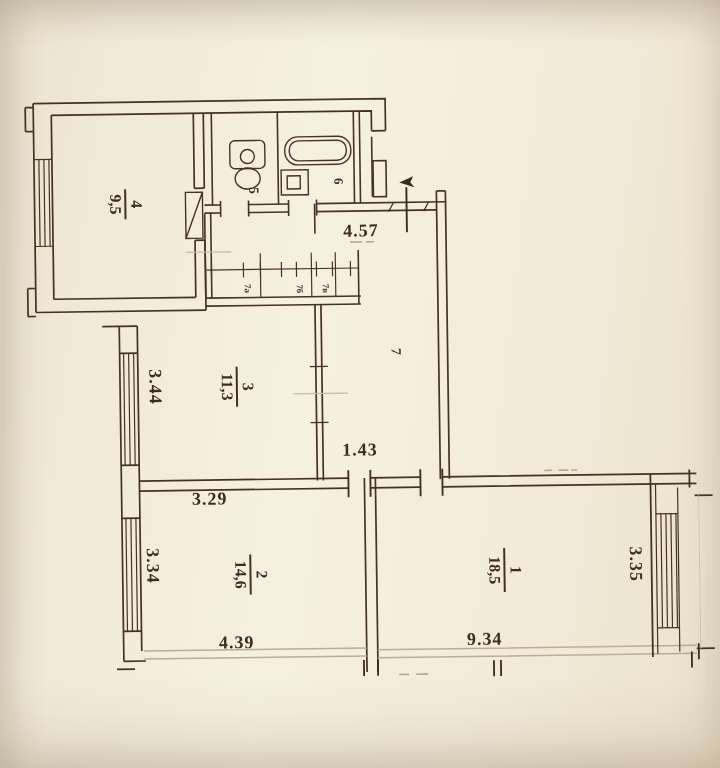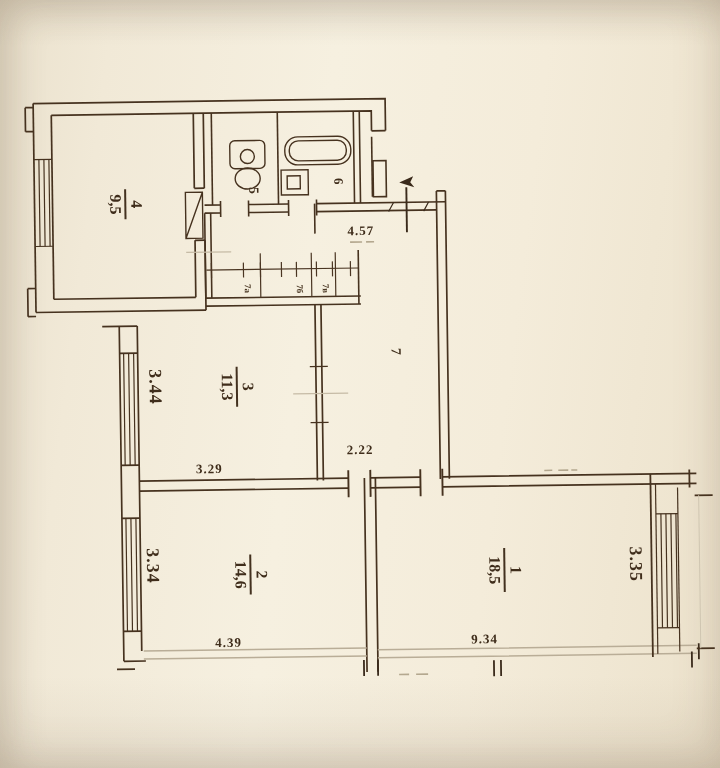--- a/index.html
+++ b/index.html
@@ -7,22 +7,22 @@
     position:relative;width:720px;height:768px;overflow:hidden;
     background:
       linear-gradient(180deg, rgba(120,100,75,0.10) 0%, rgba(120,100,75,0) 6%, rgba(120,100,75,0) 88%, rgba(120,100,75,0.10) 100%),
       linear-gradient(97deg,#eae1cd 0%,#f1e9d7 14%,#f6f0e0 42%,#f4ecda 68%,#ece2cc 100%);
     box-shadow: inset 14px 8px 34px rgba(95,75,50,0.16), inset -10px -14px 40px rgba(110,88,62,0.14);
     font-family:"Liberation Serif", serif;
   }
   .tilt{position:absolute;left:0;top:0;width:720px;height:768px;transform:rotate(-0.8deg);transform-origin:360px 380px;}
   svg{position:absolute;left:0;top:0;}
   .lbl{position:absolute;transform:translate(-50%,-50%);color:#3f2d1b;white-space:nowrap;}
-  .dim{font-weight:bold;font-size:13px;letter-spacing:1px;}
-  .dim.sm{font-size:13px;}
+  .dim{font-weight:bold;font-size:18px;letter-spacing:1px;}
+  .dim.sm{font-size:18px;margin-top:30px;}
   .vert{transform:translate(-50%,-50%) rotate(90deg);}
   .frac{display:flex;flex-direction:column;align-items:center;transform:translate(-50%,-50%) rotate(90deg);font-weight:bold;font-size:16px;line-height:1.05;}
   .frac .bar{height:2px;background:#43311f;margin:1px 0;}
   .frac.f30 .bar{width:30px;} .frac.f40 .bar{width:40px;} .frac.f44 .bar{width:44px;}
   .roomnum{font-weight:bold;font-size:14px;transform:translate(-50%,-50%) rotate(90deg);}
   .closet{font-weight:bold;font-size:9px;transform:translate(-50%,-50%) rotate(90deg);color:#4a3723;}
 </style>
 </head>
 <body>
 
@@ -184,22 +184,22 @@
     <div class="lbl roomnum" style="left:256px;top:189px">5</div>
     <div class="lbl roomnum" style="left:341px;top:181px;font-size:13px">6</div>
     <div class="lbl roomnum" style="left:396px;top:352px">7</div>
 
     <div class="lbl closet" style="left:249px;top:287px">7а</div>
     <div class="lbl closet" style="left:301px;top:288px">7б</div>
     <div class="lbl closet" style="left:327px;top:288px">7в</div>
 
     <div class="lbl dim" style="left:363px;top:231px">4.57</div>
     <div class="lbl dim sm" style="left:208px;top:467px">3.29</div>
-    <div class="lbl dim" style="left:359px;top:450px">2.22</div>
-    <div class="lbl dim" style="left:225px;top:641px">4.39</div>
+    <div class="lbl dim" style="left:359px;top:450px">1.43</div>
+    <div class="lbl dim" style="left:233px;top:641px">4.39</div>
     <div class="lbl dim" style="left:481px;top:641px">9.34</div>
 
     <div class="lbl dim vert" style="left:155px;top:384px;font-size:18px">3.44</div>
     <div class="lbl dim vert" style="left:150px;top:563px;font-size:18px">3.34</div>
     <div class="lbl dim vert" style="left:633px;top:568px;font-size:18px">3.35</div>
 
   </div>
 </div>
 
 </body></html>

